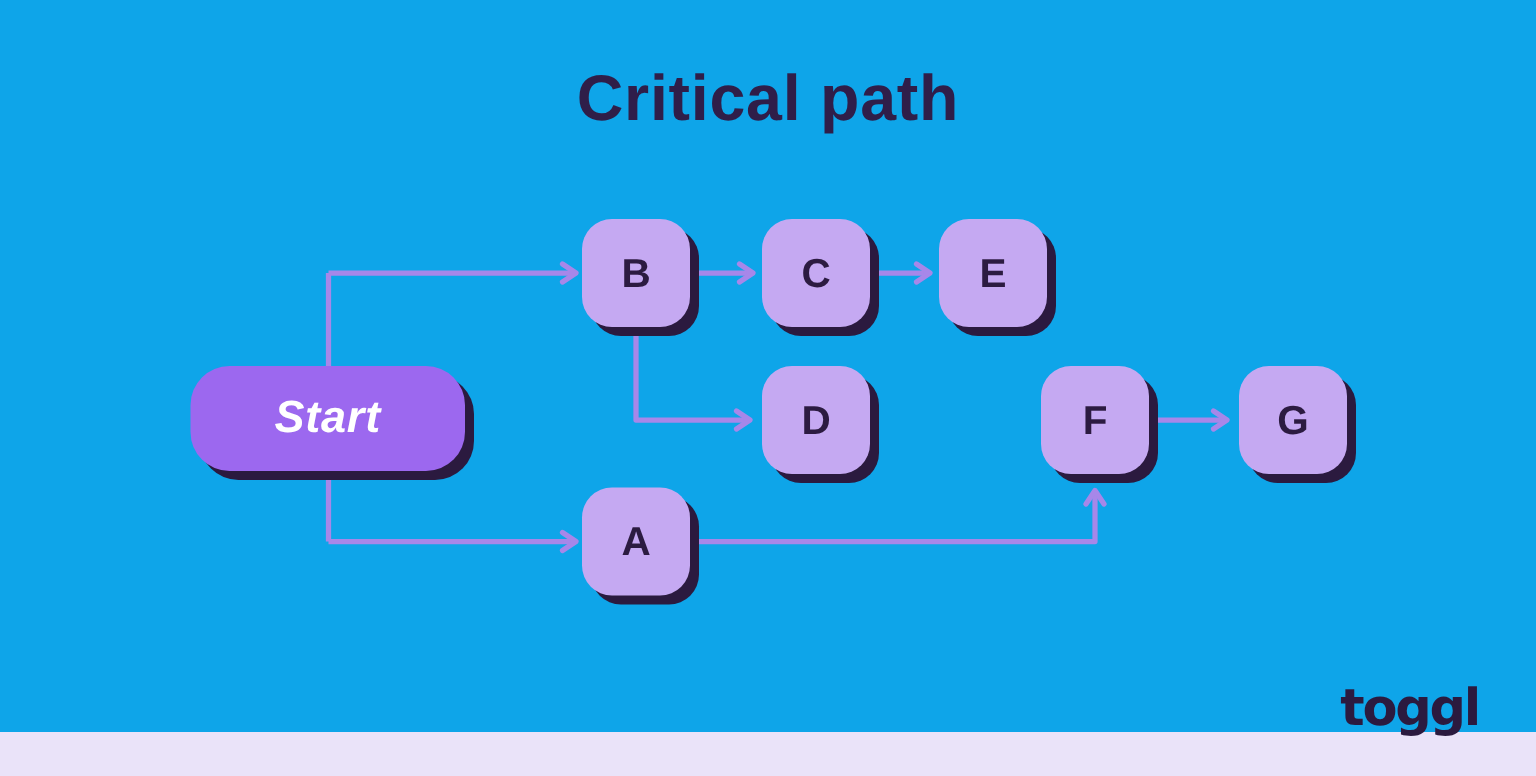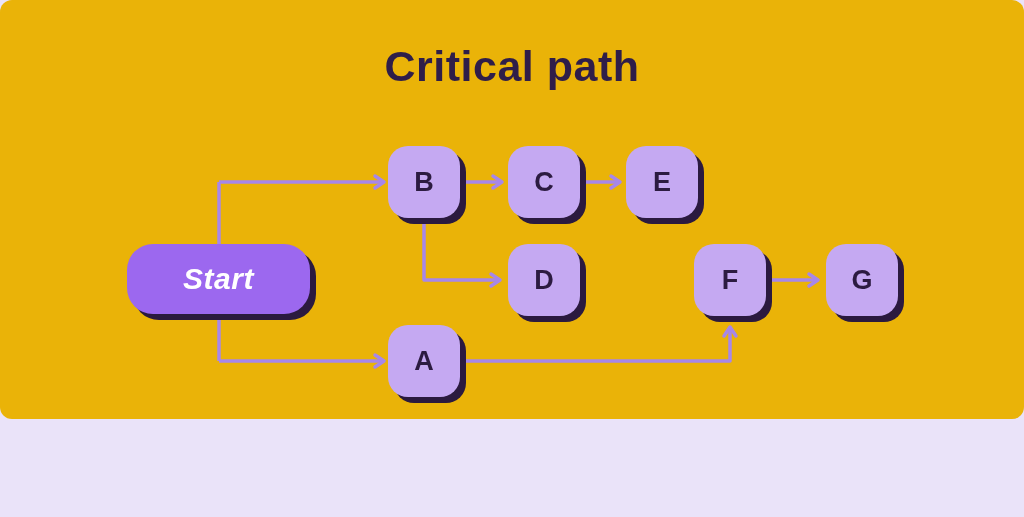--- a/index.html
+++ b/index.html
@@ -9,23 +9,22 @@
   body {
     width: 1024px;
     height: 517px;
     background: #eae3f9;
     font-family: "Liberation Sans", sans-serif;
     overflow: hidden;
   }
   .stage {
     position: relative;
     width: 1024px;
-    height: 419px;
-    background: #eab308;
-    border-radius: 12px;
+    height: 488px;
+    background: #0ea5e9;
   }
   .title {
     position: absolute;
     top: 42px;
     left: 0;
     width: 100%;
     text-align: center;
     font-size: 43px;
     font-weight: bold;
     letter-spacing: 0.5px;
@@ -115,14 +114,15 @@
 
   <div class="node node-start">Start</div>
   <div class="node" style="left:388px; top:146px;">B</div>
   <div class="node" style="left:508px; top:146px;">C</div>
   <div class="node" style="left:626px; top:146px;">E</div>
   <div class="node" style="left:508px; top:244px;">D</div>
   <div class="node" style="left:694px; top:244px;">F</div>
   <div class="node" style="left:826px; top:244px;">G</div>
   <div class="node" style="left:388px; top:325px;">A</div>
 
+  <div class="brand-logo">toggl</div>
 
 </div>
 
 </body></html>

